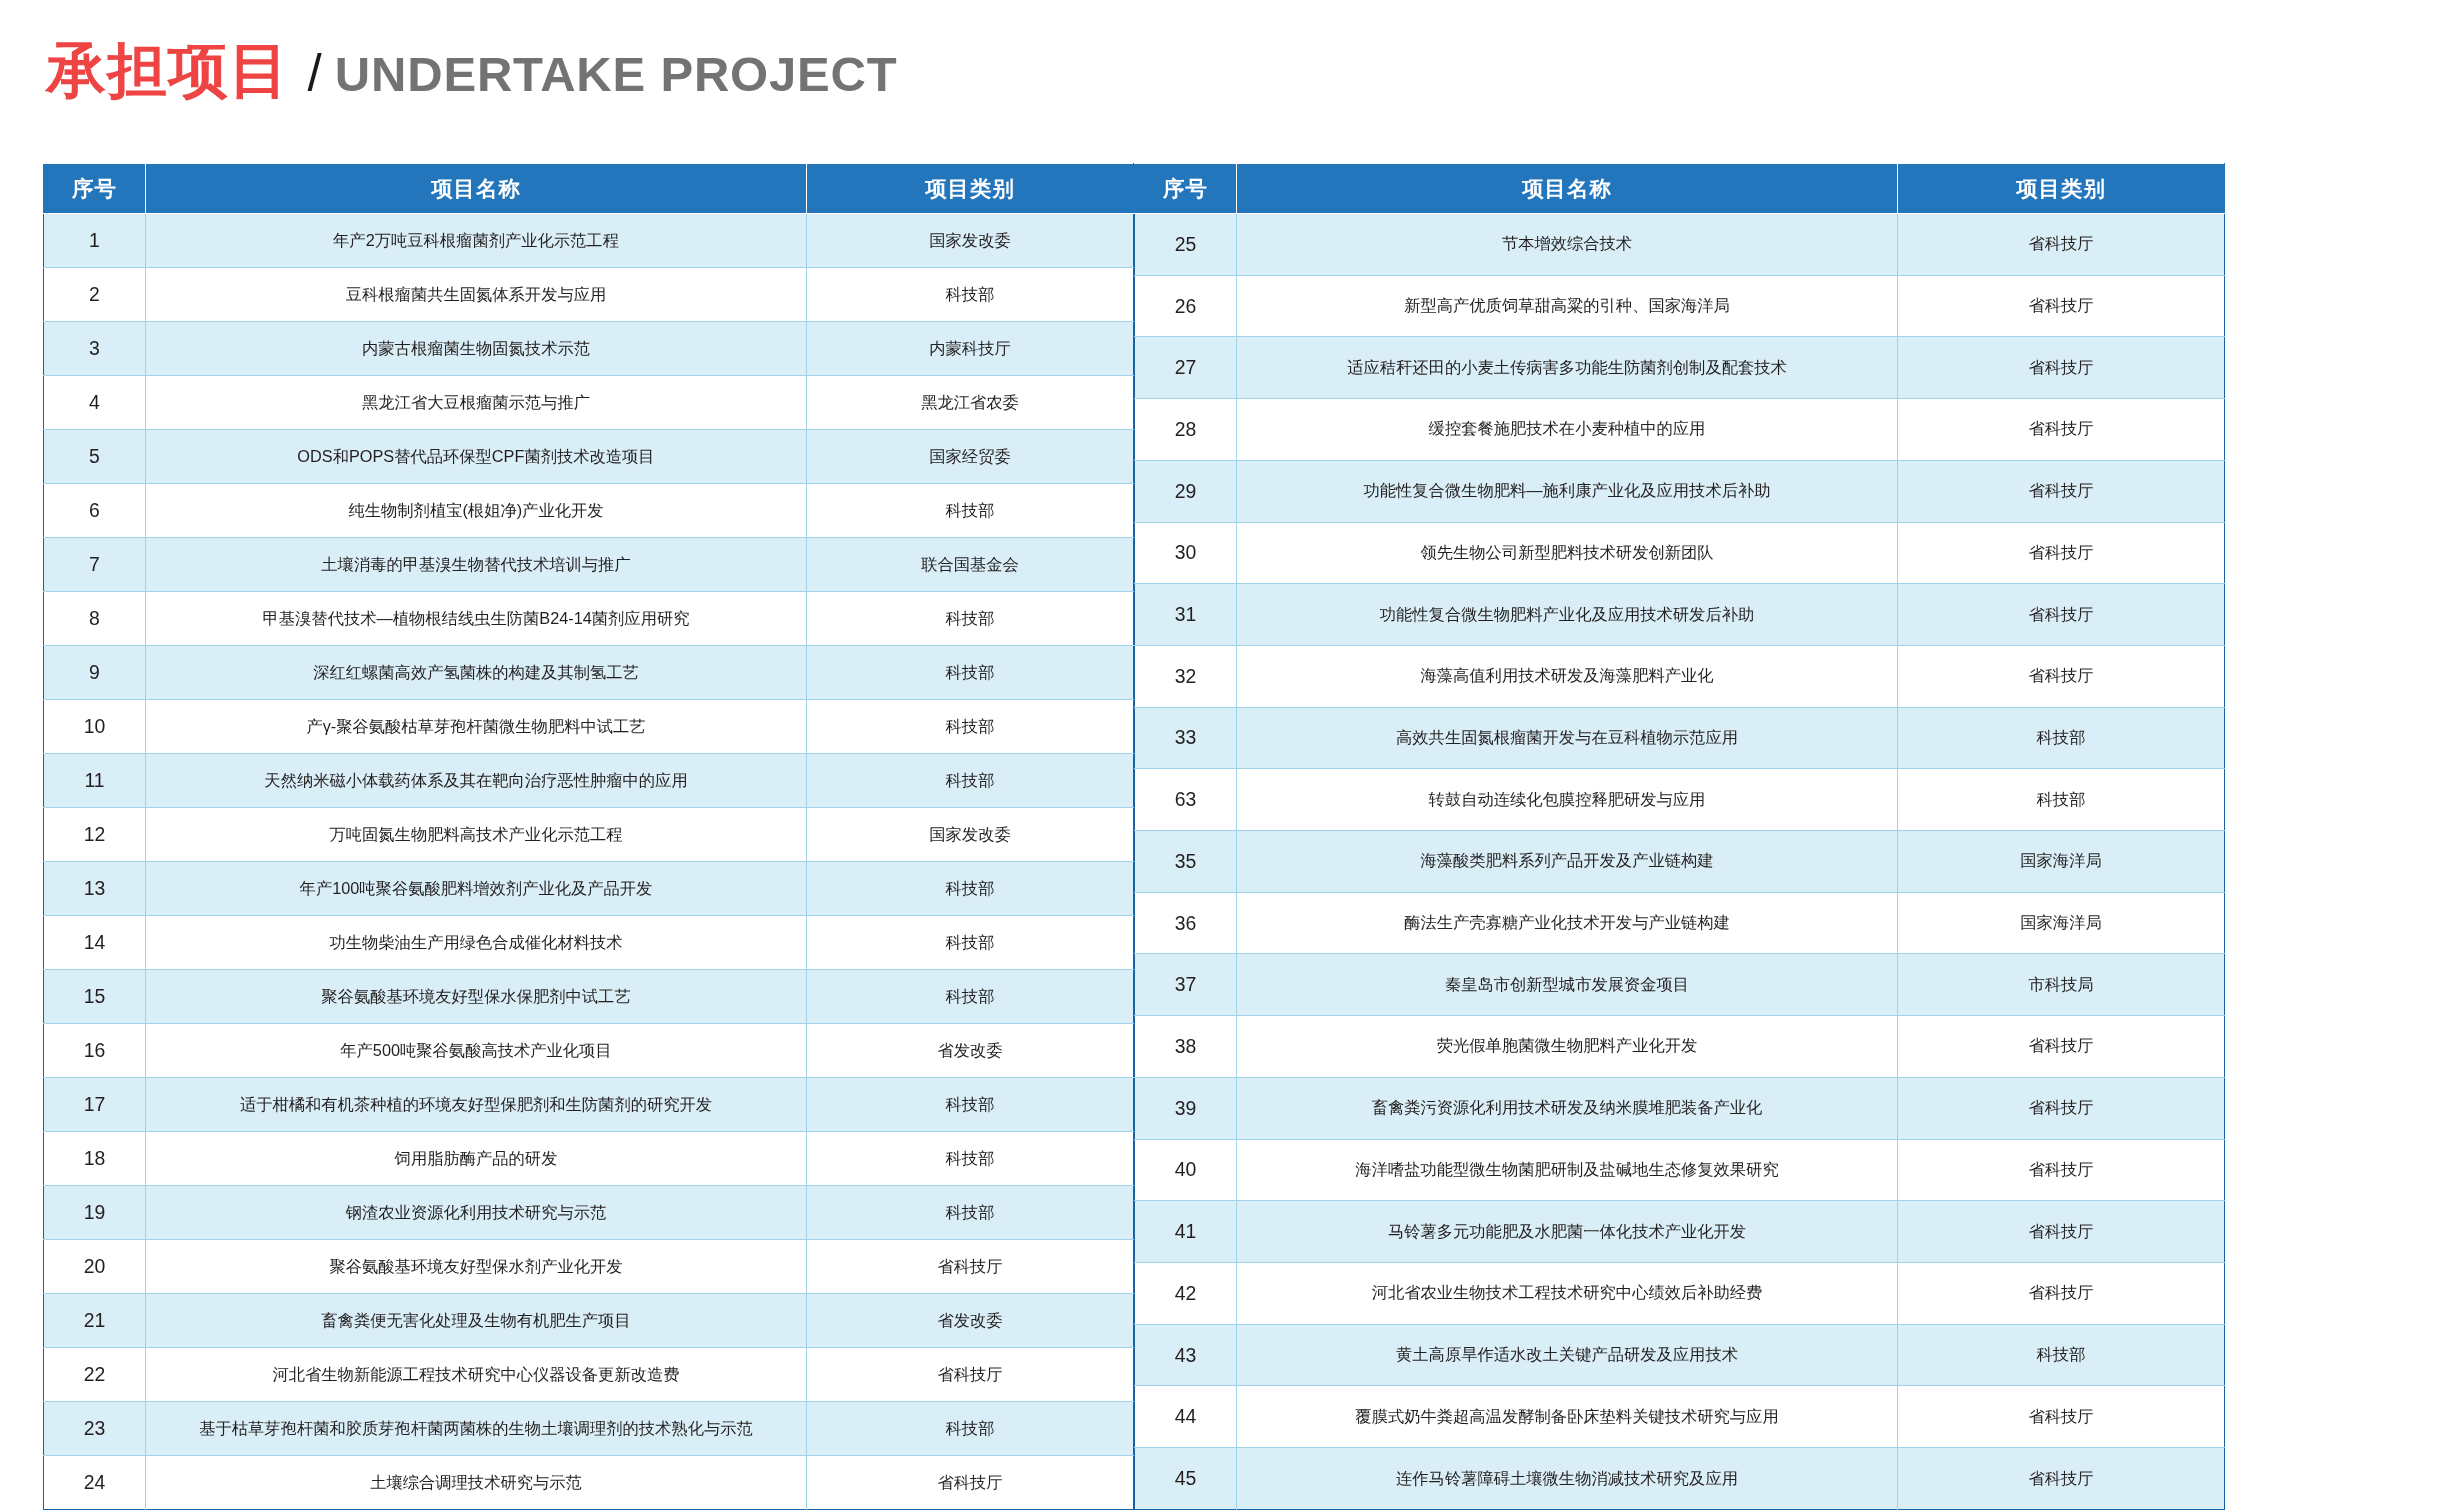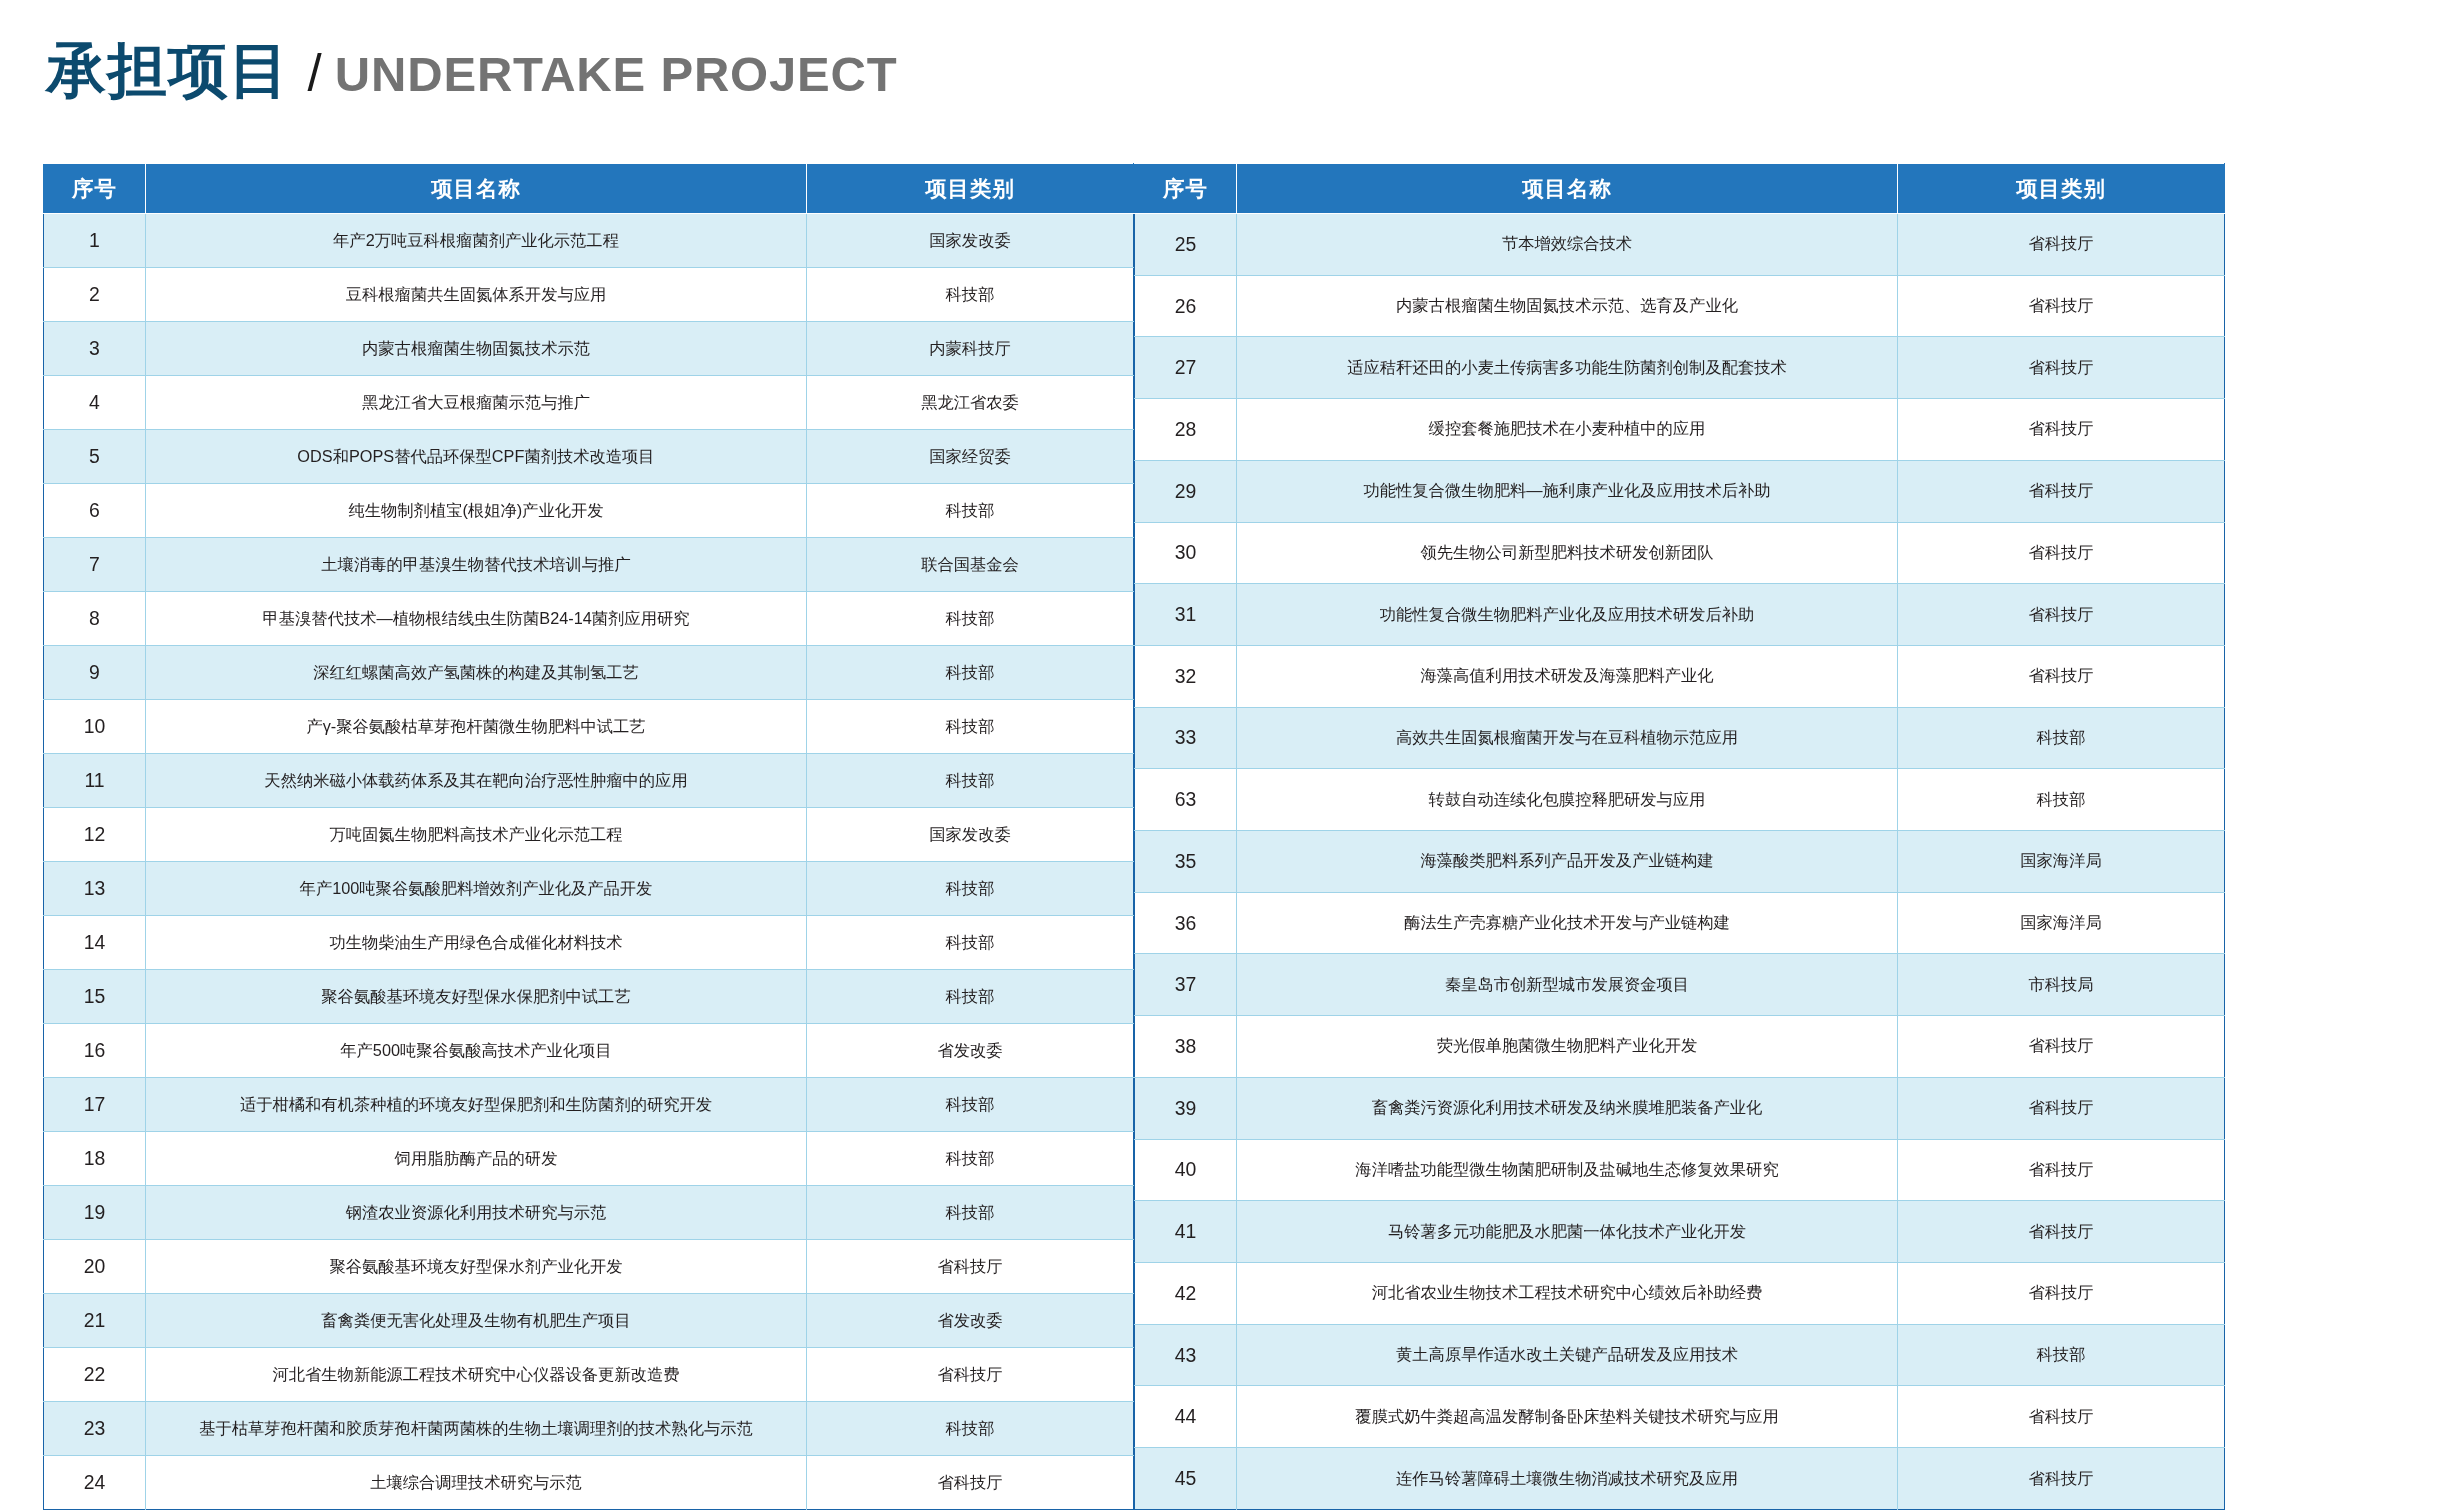--- a/index.html
+++ b/index.html
@@ -27,21 +27,21 @@
     left: 46px;
     top: 41px;
     display: flex;
     align-items: baseline;
     gap: 0;
   }
   .title-cn {
     font-size: 60px;
     font-weight: 700;
     letter-spacing: 1px;
-    color: #0c4a6e;
+    color: #ef4444;
     line-height: 1;
   }
   .title-sep {
     font-size: 51px;
     font-weight: 400;
     color: #1a1a1a;
     margin: 0 13.3px 0 17.4px;
     line-height: 1;
   }
   .title-en {
@@ -280,21 +280,21 @@
         </tr>
       </thead>
       <tbody>
           <tr class="alt">
             <td class="num">25</td>
             <td>节本增效综合技术</td>
             <td>省科技厅</td>
           </tr>
           <tr class="plain">
             <td class="num">26</td>
-            <td>内蒙古根瘤菌生物固氮技术示范、选育及产业化</td>
+            <td>新型高产优质饲草甜高粱的引种、国家海洋局</td>
             <td>省科技厅</td>
           </tr>
           <tr class="alt">
             <td class="num">27</td>
             <td>适应秸秆还田的小麦土传病害多功能生防菌剂创制及配套技术</td>
             <td>省科技厅</td>
           </tr>
           <tr class="plain">
             <td class="num">28</td>
             <td>缓控套餐施肥技术在小麦种植中的应用</td>

